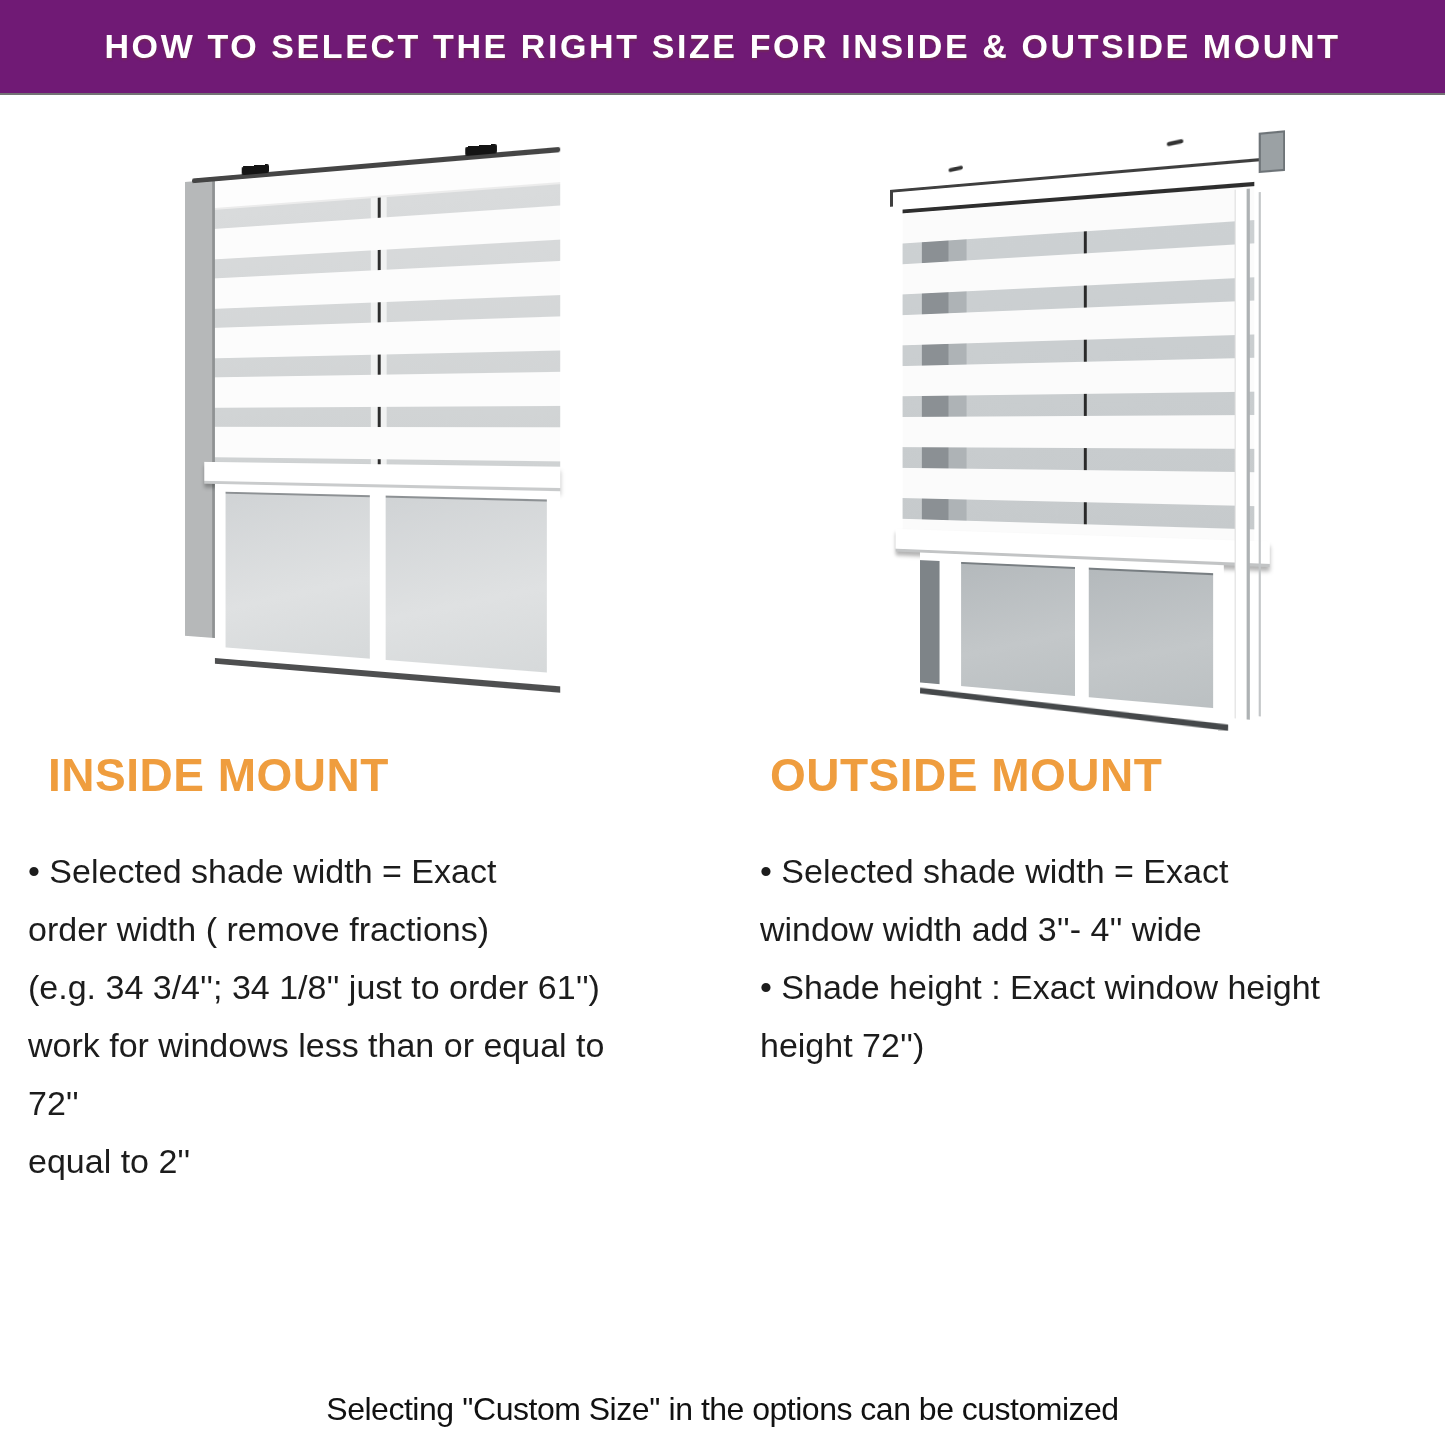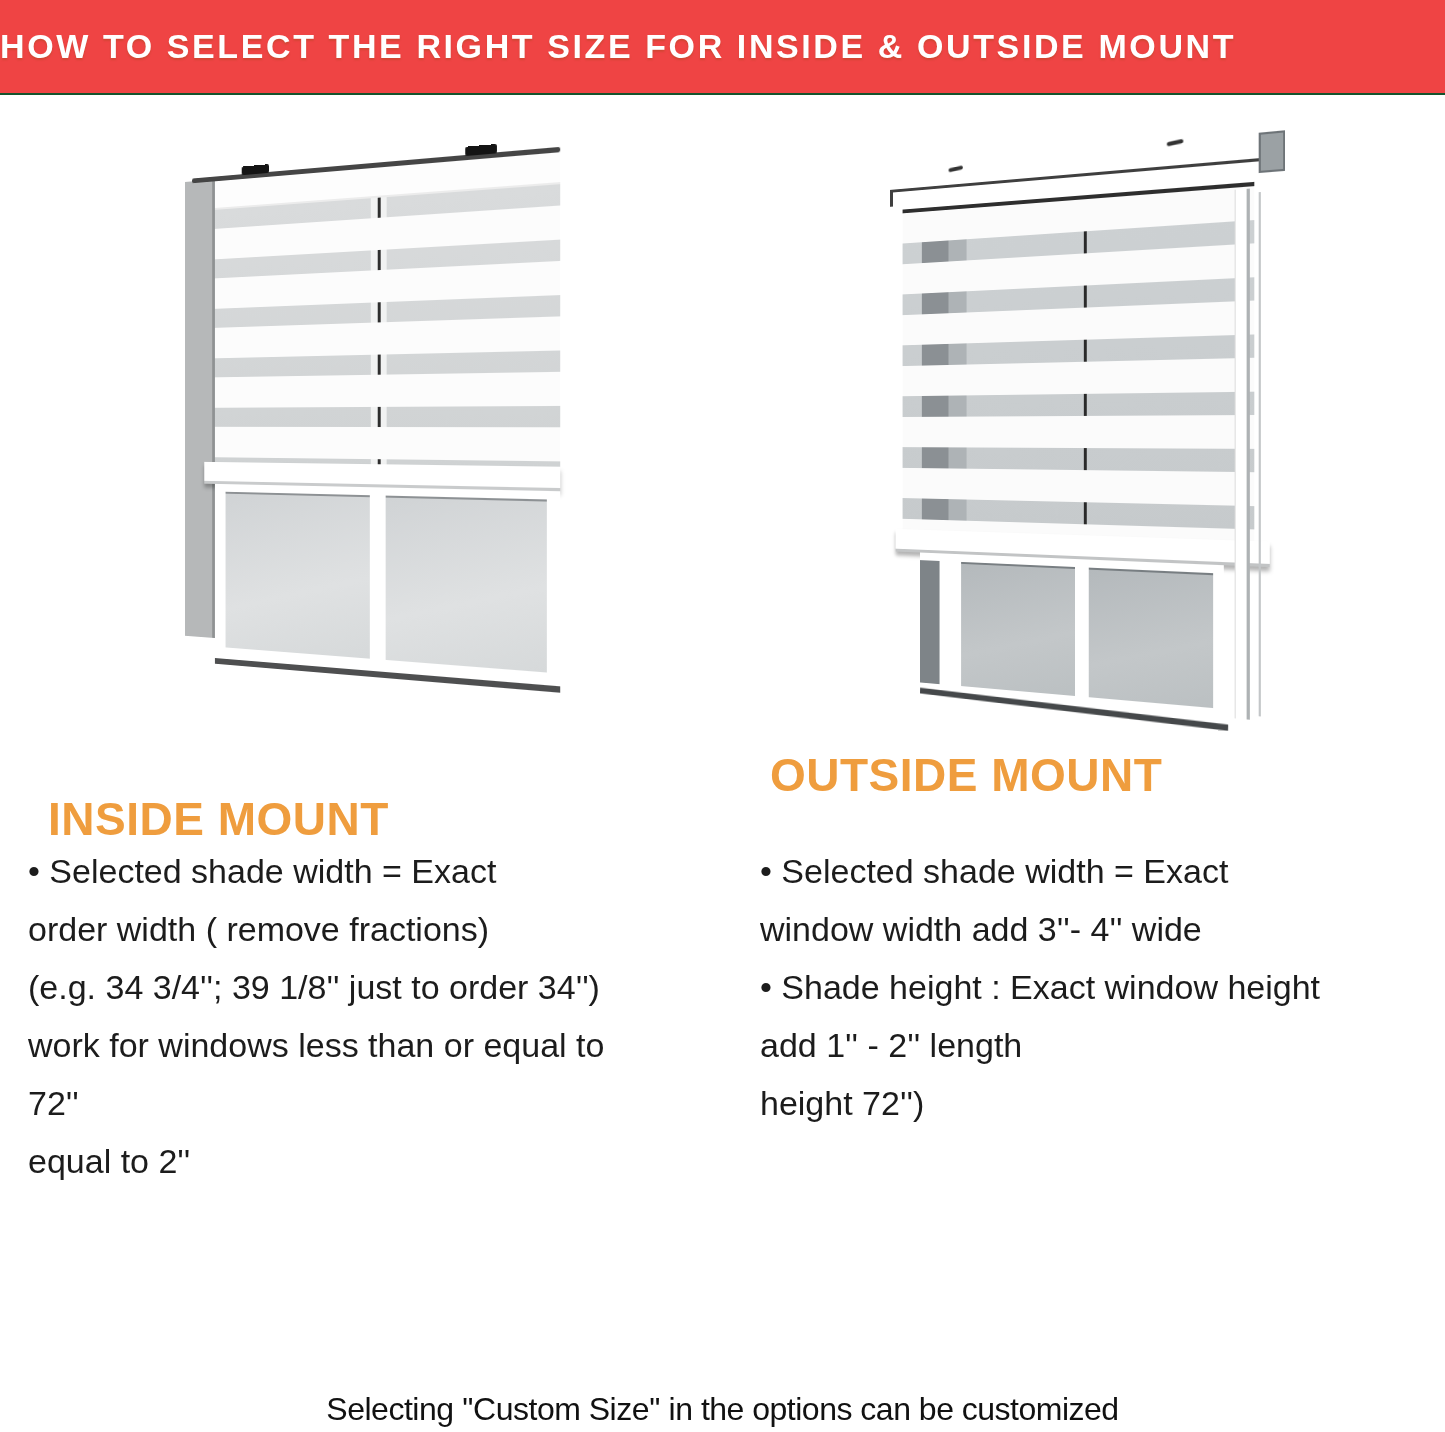--- a/index.html
+++ b/index.html
@@ -7,23 +7,23 @@
     width:1445px;height:1432px;
     background:#ffffff;
     font-family:"Liberation Sans", sans-serif;
     position:relative;
     overflow:hidden;
   }
 
   
   .banner{
     position:absolute;left:0;top:0;width:1445px;height:93px;
-    background:#ef4444;
-    display:flex;align-items:center;
-    border-bottom:2px solid #14532d;
+    background:#701a75;
+    display:flex;align-items:center;justify-content:center;
+    border-bottom:2px solid #737373;
   }
   .banner-title{
     color:#ffffff;font-size:34px;font-weight:bold;letter-spacing:2.6px;
     white-space:nowrap;
     text-shadow:0 2px 2px rgba(120,80,0,0.25);
   }
 
   
   .illus{position:absolute;}
   .panel{
@@ -83,21 +83,21 @@
   .out-sill{left:34px;top:556px;width:316px;height:6px;background:#45484a;transform:rotate(1.6deg);}
   .out-right-strip{left:356px;top:52px;width:14px;height:502px;background:#ffffff;
     border-left:1px solid #dddddd;border-right:3px solid #aeb2b4;}
   .out-right-line{left:378px;top:56px;width:2px;height:494px;background:#c3c6c8;}
 
   
   .section-heading{
     position:absolute;color:#EF9D3E;font-size:46px;font-weight:bold;
     letter-spacing:0.5px;white-space:nowrap;
   }
-  .heading-inside{left:48px;top:748px;margin-top:44px;}
+  .heading-inside{left:48px;top:748px;}
   .heading-outside{left:770px;top:748px;}
 
   .bullets{position:absolute;color:#1c1c1c;font-size:34px;line-height:58px;}
   .bullets-inside{left:28px;top:842px;width:690px;}
   .bullets-outside{left:760px;top:842px;width:680px;}
   .bullet-line{white-space:nowrap;}
 
   
   .footer-note{
     position:absolute;left:0;bottom:4px;width:1445px;
@@ -157,28 +157,27 @@
     <div class="out-sill"></div>
     <div class="out-right-strip"></div>
     <div class="out-right-line"></div>
   </div>
 </div>
 
 <div class="section-heading heading-inside">INSIDE MOUNT</div>
 <div class="bullets bullets-inside">
   <div class="bullet-line">• Selected shade width = Exact</div>
   <div class="bullet-line">order width ( remove fractions)</div>
-  <div class="bullet-line">(e.g. 34 3/4''; 39 1/8'' just to order 34'')</div>
+  <div class="bullet-line">(e.g. 34 3/4''; 34 1/8'' just to order 61'')</div>
   <div class="bullet-line">work for windows less than or equal to</div>
   <div class="bullet-line">72''</div>
   <div class="bullet-line">equal to 2''</div>
 </div>
 
 <div class="section-heading heading-outside">OUTSIDE MOUNT</div>
 <div class="bullets bullets-outside">
   <div class="bullet-line">• Selected shade width = Exact</div>
   <div class="bullet-line">window width add 3''- 4'' wide</div>
   <div class="bullet-line">• Shade height : Exact window height</div>
-  <div class="bullet-line">add 1'' - 2'' length</div>
   <div class="bullet-line">height 72'')</div>
 </div>
 
 <div class="footer-note">Selecting ''Custom Size'' in the options can be customized</div>
 
 </body></html>

